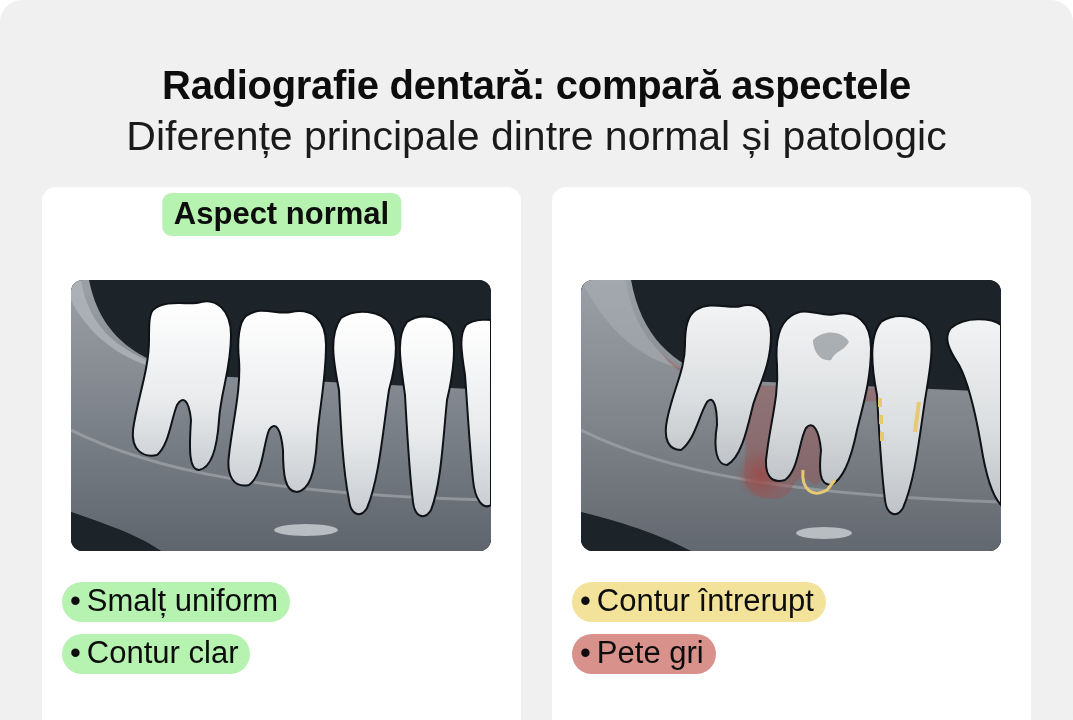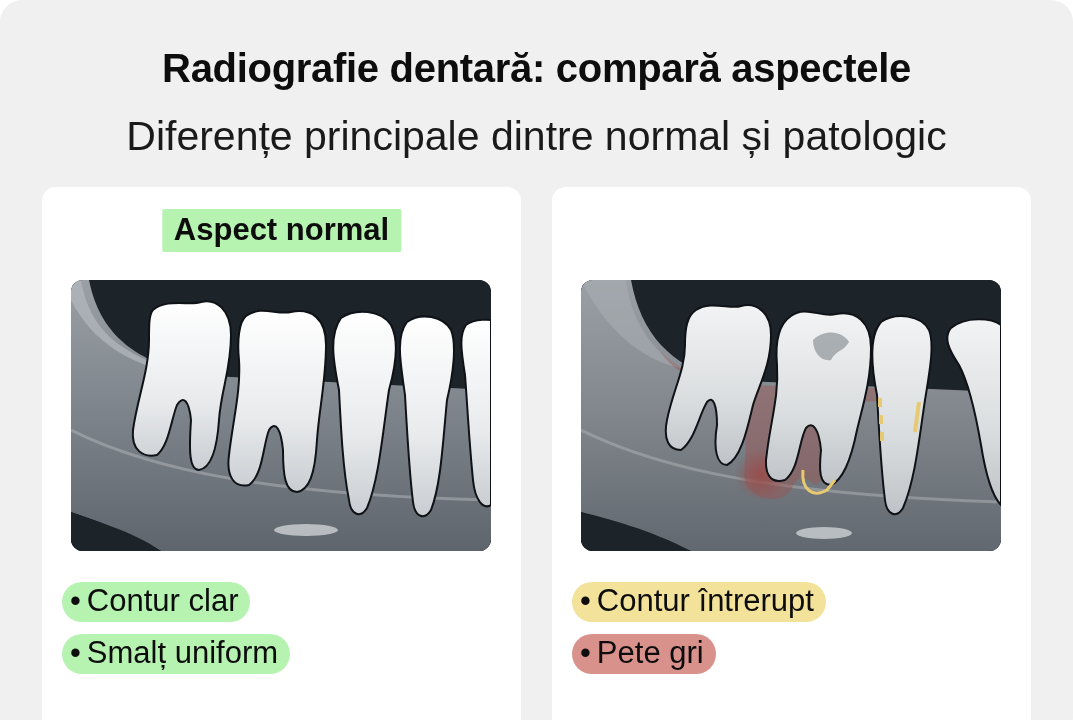--- a/index.html
+++ b/index.html
@@ -5,36 +5,36 @@
   html, body { margin:0; padding:0; }
   body {
     width:1073px; height:720px; overflow:hidden; background:#ffffff;
     font-family:"Liberation Sans", "DejaVu Sans", sans-serif; color:#111;
   }
   .panel {
     position:absolute; left:0; top:0; width:1073px; height:740px;
     background:#f0f0f0; border-radius:22px;
   }
   .title {
-    position:absolute; left:0; width:1073px; top:46px; text-align:center;
+    position:absolute; left:0; width:1073px; top:63px; text-align:center;
     font-size:40px; font-weight:700; letter-spacing:-0.3px; color:#0d0d0d;
   }
   .subtitle {
     position:absolute; left:0; width:1073px; top:113px; text-align:center;
     font-size:41px; font-weight:400; color:#1a1a1a;
   }
   .card {
     position:absolute; top:187px; width:479px; height:560px;
     background:#ffffff; border-radius:14px;
   }
   .card.left { left:42px; }
   .card.right { left:552px; }
   .tag {
-    position:absolute; top:22px; left:50%; transform:translateX(-50%);
-    padding:3px 12px 4px; border-radius:2px; white-space:nowrap;
+    position:absolute; top:6px; left:50%; transform:translateX(-50%);
+    padding:3px 12px 4px; border-radius:9px; white-space:nowrap;
     font-size:31px; font-weight:700; color:#0d0d0d;
   }
   .xray {
     position:absolute; top:93px; left:29px; width:420px; height:271px;
     border-radius:12px; overflow:hidden; background:#1c2329;
   }
   .xray svg { display:block; }
   .bullets { position:absolute; left:20px; top:395px; }
   .pill {
     display:inline-block; padding:1px 12px 3px 8px; border-radius:20px;
@@ -82,22 +82,22 @@
 
       <path d="M270,38 C285,28 310,30 320,45 C328,60 325,85 318,110 C312,150 308,200 296,228 C290,238 280,236 278,220 C272,190 270,150 268,110 C262,80 258,55 270,38 Z" fill="url(#toothA)" stroke="#0f1216" stroke-width="2"></path>
 
       <path d="M336,42 C350,32 372,36 380,50 C386,65 382,95 376,120 C372,160 370,205 360,230 C354,240 344,238 342,222 C338,190 336,150 334,115 C330,85 324,58 336,42 Z" fill="url(#toothA)" stroke="#0f1216" stroke-width="2"></path>
 
       <path d="M395,45 C405,38 420,40 420,40 L420,225 C412,230 404,220 402,200 C398,160 396,120 394,95 C390,70 388,55 395,45 Z" fill="url(#toothA)" stroke="#0f1216" stroke-width="2"></path>
     </svg>
   </div>
 
   <div class="bullets">
+    <div class="row"><span class="pill" style="background:#b6f2b0"><span class="dot">•</span><span>Smalț uniform</span></span></div>
     <div class="row"><span class="pill" style="background:#b6f2b0"><span class="dot">•</span><span>Contur clar</span></span></div>
-    <div class="row"><span class="pill" style="background:#b6f2b0"><span class="dot">•</span><span>Smalț uniform</span></span></div>
   </div>
 </div>
 
 <div class="card right">
 
   <div class="xray">
     <svg width="420" height="271" viewBox="0 0 420 271">
       <defs>
         <linearGradient id="boneB" x1="0" y1="0" x2="0" y2="1">
           <stop offset="0" stop-color="#9aa0a6"></stop>

